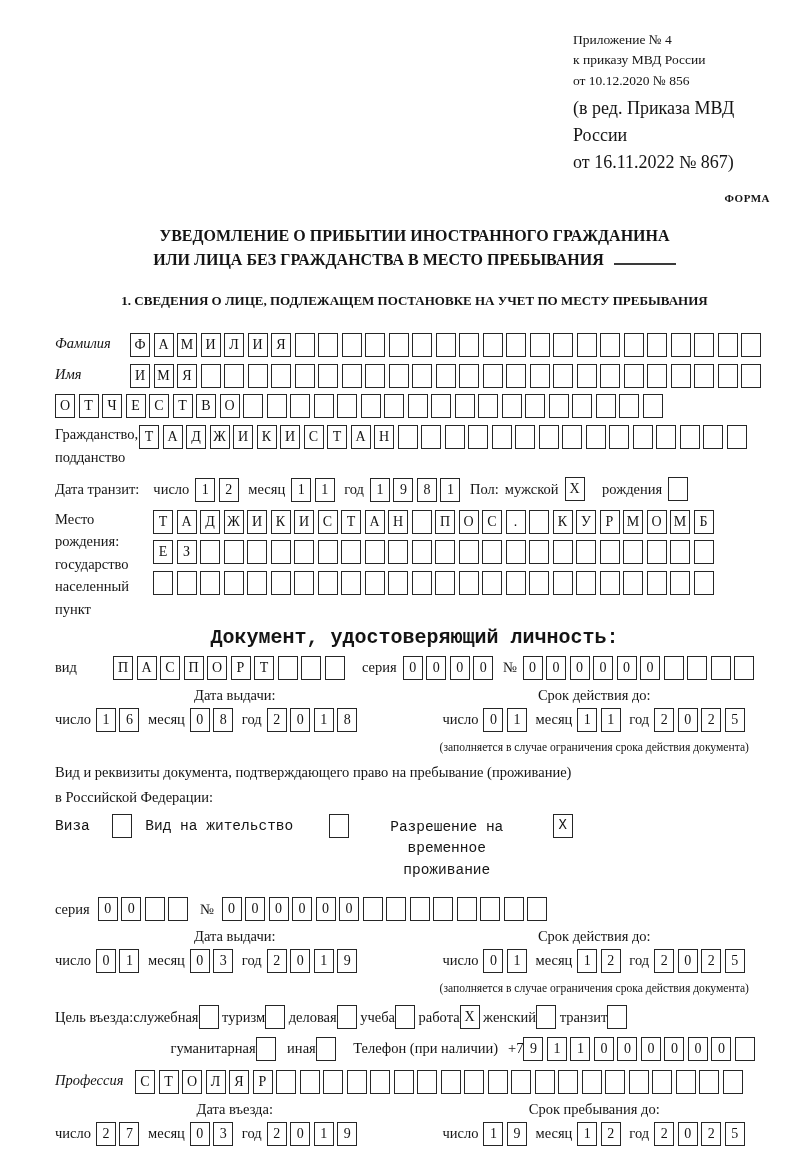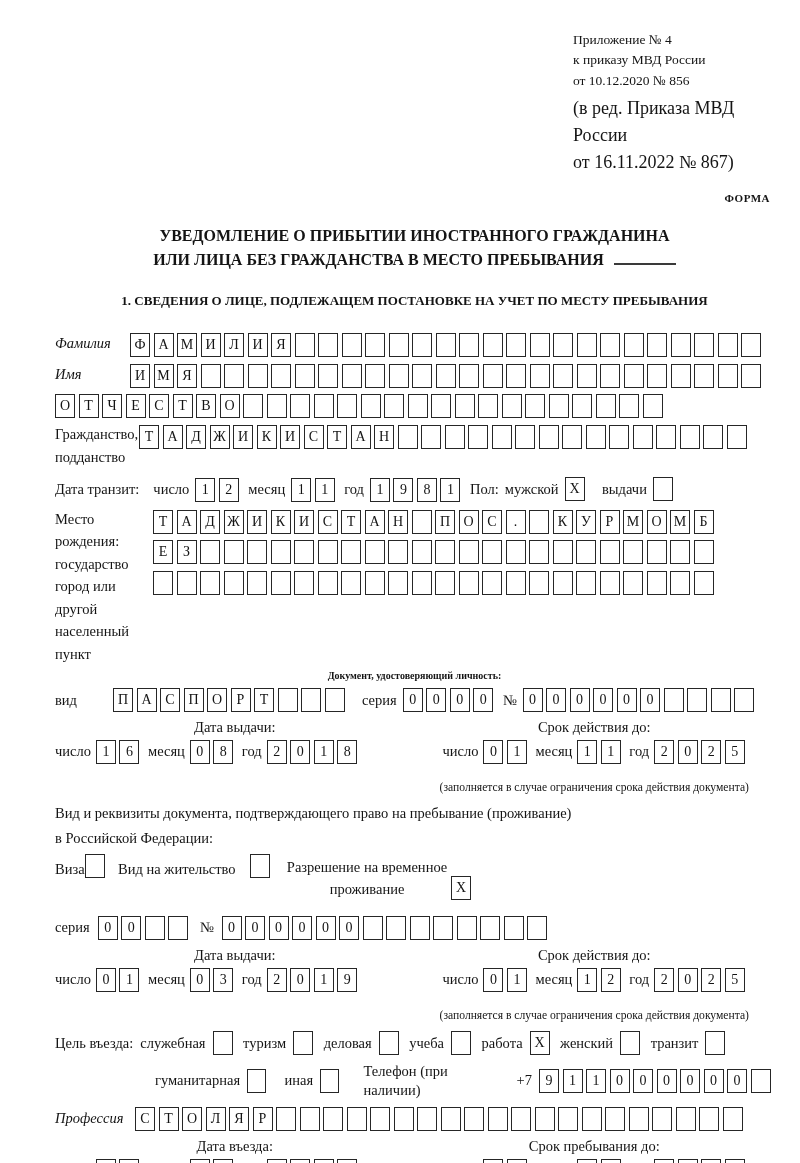--- a/index.html
+++ b/index.html
@@ -28,36 +28,36 @@
   .row { display: flex; align-items: flex-start; margin-bottom: 5px; }
   .row-c { align-items: center; }
   .lbl { flex: 0 0 auto; padding-top: 3px; font-style: italic; }
   .lw75 { width: 75px; }
   .lbl-col { flex: 0 0 auto; line-height: 1.55; }
   .cells-col .cells { display: block; margin-bottom: 5px; }
   .w98 { width: 98px; }
   .w84 { width: 84px; }
   .inline-bits { display: flex; align-items: center; flex-wrap: nowrap; gap: 6px; }
   .gap-l { margin-left: 8px; }
-  .doc-heading { text-align: center; font-weight: bold; font-size: 10px; margin: 2px 0 4px 0; }
+  .doc-heading { text-align: center; font-weight: bold; font-size: 20px; margin: 2px 0 4px 0; font-family: Liberation Mono, monospace; }
 
   .dates-row { display: flex; margin: 6px 0 8px 0; }
   .dates-col { flex: 1 1 50%; }
   .dates-heading { text-align: center; margin-bottom: 2px; }
   .dateline { display: flex; align-items: center; gap: 5px; }
   .dates-col.right .dateline { margin-left: 28px; }
-  .small-note { font-size: 11.6px; text-align: center; margin-top: 17px; white-space: nowrap; }
+  .small-note { font-size: 11.6px; text-align: center; margin-top: 9px; white-space: nowrap; }
 
   .intro-line { margin-bottom: 7px; }
   .options-row { display: flex; align-items: flex-start; gap: 10px; margin: 4px 0 14px 0; }
-  .opt { display: flex; align-items: flex-end; gap: 0; }
+  .opt { display: flex; align-items: flex-start; gap: 22px; font-family: Liberation Mono, monospace; }
   .opt .cell { flex: 0 0 auto; }
   .opt-text { padding-top: 3px; }
   .opt-narrow { width: 168px; text-align: center; line-height: 1.5; }
-  .purpose-row { display: flex; align-items: center; gap: 7px; margin-bottom: 7px; flex-wrap: nowrap; }
+  .purpose-row { display: flex; align-items: center; margin-bottom: 7px; flex-wrap: nowrap; }
   .indent100 { margin-left: 100px; justify-content: center; }
   .phone-label { margin-left: 14px; margin-right: 10px; }
 
   .serial-row { display: flex; align-items: center; gap: 8px; margin: 10px 0 6px 0; }
 </style>
 </head>
 <body>
 
 <div class="page">
 
@@ -103,29 +103,28 @@
     <span>Дата транзит:</span>
     <span class="gap-l">число</span>
     <span class="cells"><span class="cell">1</span><span class="cell">2</span></span>
     <span>месяц</span>
     <span class="cells"><span class="cell">1</span><span class="cell">1</span></span>
     <span>год</span>
     <span class="cells"><span class="cell">1</span><span class="cell">9</span><span class="cell">8</span><span class="cell">1</span></span>
     <span>Пол:</span>
     <span>мужской</span>
     <span class="cell">X</span>
-    <span class="gap-l">выдачи</span>
+    <span class="gap-l">рождения</span>
     <span class="cell"></span>
   </div>
 
   <div class="row" style="margin-top:6px;">
     <div class="lbl-col w98">
       <div>Место рождения:</div>
       <div>государство</div>
-      <div>город или другой</div>
       <div>населенный пункт</div>
     </div>
     <div class="cells-col">
       <span class="cells"><span class="cell">Т</span><span class="cell">А</span><span class="cell">Д</span><span class="cell">Ж</span><span class="cell">И</span><span class="cell">К</span><span class="cell">И</span><span class="cell">С</span><span class="cell">Т</span><span class="cell">А</span><span class="cell">Н</span><span class="cell"></span><span class="cell">П</span><span class="cell">О</span><span class="cell">С</span><span class="cell">.</span><span class="cell"></span><span class="cell">К</span><span class="cell">У</span><span class="cell">Р</span><span class="cell">М</span><span class="cell">О</span><span class="cell">М</span><span class="cell">Б</span></span>
       <span class="cells"><span class="cell">Е</span><span class="cell">З</span><span class="cell"></span><span class="cell"></span><span class="cell"></span><span class="cell"></span><span class="cell"></span><span class="cell"></span><span class="cell"></span><span class="cell"></span><span class="cell"></span><span class="cell"></span><span class="cell"></span><span class="cell"></span><span class="cell"></span><span class="cell"></span><span class="cell"></span><span class="cell"></span><span class="cell"></span><span class="cell"></span><span class="cell"></span><span class="cell"></span><span class="cell"></span><span class="cell"></span></span>
       <span class="cells"><span class="cell"></span><span class="cell"></span><span class="cell"></span><span class="cell"></span><span class="cell"></span><span class="cell"></span><span class="cell"></span><span class="cell"></span><span class="cell"></span><span class="cell"></span><span class="cell"></span><span class="cell"></span><span class="cell"></span><span class="cell"></span><span class="cell"></span><span class="cell"></span><span class="cell"></span><span class="cell"></span><span class="cell"></span><span class="cell"></span><span class="cell"></span><span class="cell"></span><span class="cell"></span><span class="cell"></span></span>
     </div>
   </div>
 
   <div class="doc-heading">Документ, удостоверяющий личность:</div>

